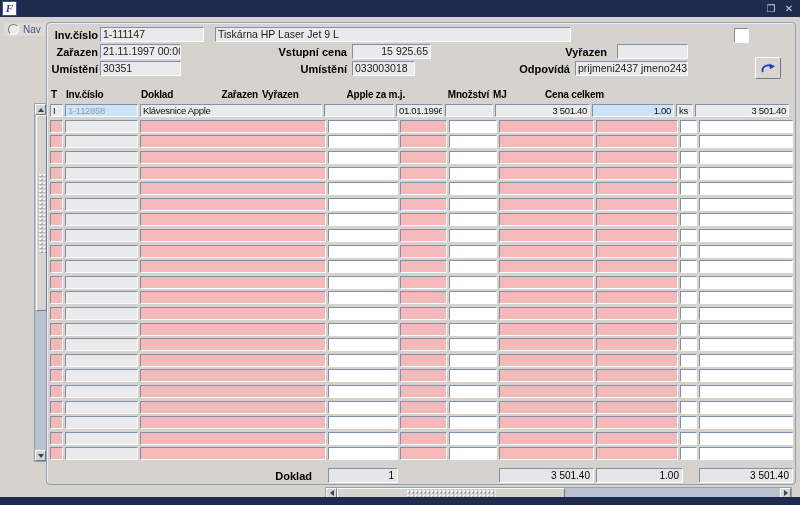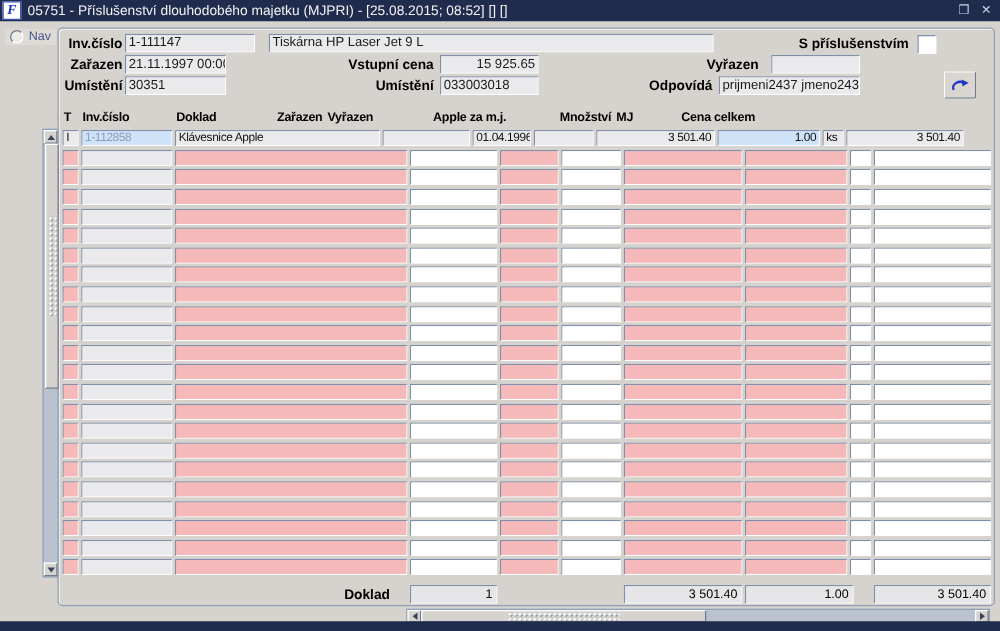--- a/index.html
+++ b/index.html
@@ -84,51 +84,49 @@
   .tri-right{width:0;height:0;border-top:3px solid transparent;border-bottom:3px solid transparent;border-left:4px solid #39445a;}
   .htrack{flex:1 1 auto;}
 </style>
 </head>
 <body>
 
 <div id="app">
 
   <div class="titlebar">
     <div class="titleicon">F</div>
-    <div class="titletext">05751 - Příslušenství dlouhodobého majetku (MJPRI) - [25.08.2015; 08:52] [] []</div>
     <div class="wincontrols">
       <div class="winbtn">❐</div>
       <div class="winbtn">✕</div>
     </div>
   </div>
 
   <div class="nav-item">
     <span class="radio"></span>
     <span>Nav</span>
   </div>
 
   <div class="frame"></div>
 
   <div class="flabel" style="left:40px;top:28px;width:58px;">Inv.číslo</div>
   <div class="ffield sunken" style="left:100px;top:27px;width:104px;">1-111147</div>
   <div class="ffield sunken" style="left:215px;top:27px;width:356px;">Tiskárna HP Laser Jet 9 L</div>
-  <div class="flabel" style="left:600px;top:28px;width:127px;">S příslušenstvím</div>
   <div class="checkbox"></div>
 
   <div class="flabel" style="left:40px;top:45px;width:58px;">Zařazen</div>
   <div class="ffield sunken" style="left:100px;top:44px;width:81px;">21.11.1997 00:00</div>
   <div class="flabel" style="left:250px;top:45px;width:97px;">Vstupní cena</div>
   <div class="ffield sunken tright" style="left:352px;top:44px;width:79px;">15 925.65</div>
   <div class="flabel" style="left:520px;top:45px;width:87px;">Vyřazen</div>
   <div class="ffield sunken" style="left:617px;top:44px;width:71px;"></div>
 
   <div class="flabel" style="left:30px;top:62px;width:68px;">Umístění</div>
   <div class="ffield sunken" style="left:100px;top:61px;width:81px;">30351</div>
   <div class="flabel" style="left:250px;top:62px;width:97px;">Umístění</div>
-  <div class="ffield sunken" style="left:352px;top:61px;width:79px;">033003018</div>
+  <div class="ffield sunken" style="left:352px;top:61px;width:63px;">033003018</div>
   <div class="flabel" style="left:480px;top:62px;width:90px;">Odpovídá</div>
   <div class="ffield sunken" style="left:575px;top:61px;width:113px;">prijmeni2437 jmeno2437 372</div>
 
   <div class="iconbtn">
     <svg width="15" height="11" viewBox="0 0 15 11">
       <path d="M2 9 A5.5 4.5 0 0 1 11 4" fill="none" stroke="#2238c8" stroke-width="1.8"></path>
       <path d="M8.2 0.5 L14 3.2 L9 6.2 Z" fill="#2238c8"></path>
     </svg>
   </div>
 
@@ -153,23 +151,23 @@
     </div>
     <div class="sbtn vbtn" style="position:absolute;left:0;bottom:0;">
       <span class="tri-down"></span>
     </div>
   </div>
 
   <div class="tbody" id="tbody">
       <div class="trow">
         <div class="tcell sunken bg-gray" style="width: 13px; text-align: left;">I</div>
         <div class="tcell sunken bg-blue txt-muted" style="width: 73px; text-align: left;">1-112858</div>
-        <div class="tcell sunken bg-gray" style="width: 164px; text-align: left;">Klávesnice Apple</div>
+        <div class="tcell sunken bg-gray" style="width: 182px; text-align: left;">Klávesnice Apple</div>
         <div class="tcell sunken bg-gray" style="width: 70px; text-align: left;"></div>
-        <div class="tcell sunken bg-gray" style="width: 47px; text-align: left;">01.04.1996</div>
+        <div class="tcell sunken bg-gray" style="width: 47px; text-align: left;">01.01.1996</div>
         <div class="tcell sunken bg-gray" style="width: 48px; text-align: left;"></div>
         <div class="tcell sunken bg-gray" style="width: 95px; text-align: right;">3 501.40</div>
         <div class="tcell sunken bg-blue" style="width: 82px; text-align: right;">1.00</div>
         <div class="tcell sunken bg-gray" style="width: 17px; text-align: left;">ks</div>
         <div class="tcell sunken bg-gray" style="width: 94px; text-align: right;">3 501.40</div>
       </div>
       <div class="trow">
         <div class="tcell sunken bg-pink" style="width: 13px; text-align: left;"></div>
         <div class="tcell sunken bg-gray" style="width: 73px; text-align: left;"></div>
         <div class="tcell sunken bg-pink" style="width: 186px; text-align: left;"></div>

